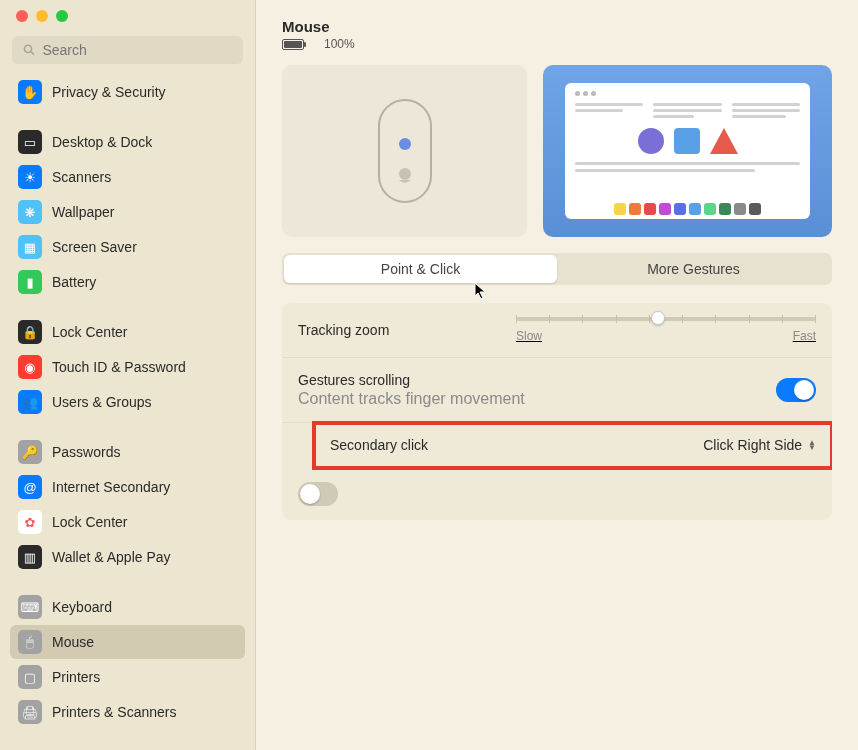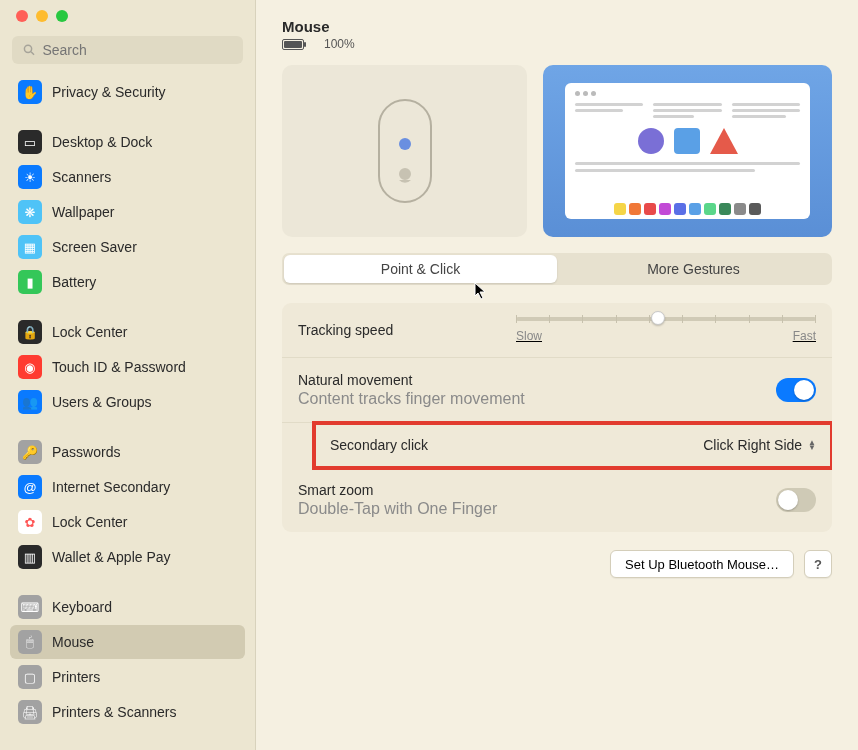--- a/index.html
+++ b/index.html
@@ -249,21 +249,21 @@
 
   <div class="segmented">
     <div class="seg-btn active">Point &amp; Click</div>
     <div class="seg-btn">More Gestures</div>
   </div>
 
   <div class="settings-group">
 
     <div class="setting-row">
       <div class="setting-flex">
-        <span class="setting-label">Tracking speed</span>
+        <span class="setting-label">Tracking zoom</span>
         <div class="slider-wrap">
           <div class="slider-track">
             <div class="slider-ticks">
               <div class="slider-tick"></div>
                 <div class="slider-tick"></div>
                 <div class="slider-tick"></div>
                 <div class="slider-tick"></div>
                 <div class="slider-tick"></div>
                 <div class="slider-tick"></div>
                 <div class="slider-tick"></div>
@@ -277,21 +277,21 @@
             <span>Slow</span>
             <span>Fast</span>
           </div>
         </div>
       </div>
     </div>
 
     <div class="setting-row">
       <div class="setting-flex">
         <div>
-          <div class="setting-label">Natural movement</div>
+          <div class="setting-label">Gestures scrolling</div>
           <div class="setting-sub">Content tracks finger movement</div>
         </div>
         <div class="toggle on">
             <div class="toggle-knob"></div>
           </div>
       </div>
     </div>
 
     <div class="setting-row highlighted">
       <div class="setting-flex">
@@ -301,35 +301,27 @@
           <span class="chevrons">
               <span>▲</span>
               <span>▼</span>
             </span>
         </div>
       </div>
     </div>
 
     <div class="setting-row">
       <div class="setting-flex">
-        <div>
-          <div class="setting-label">Smart zoom</div>
-          <div class="setting-sub">Double-Tap with One Finger</div>
-        </div>
         <div class="toggle off">
             <div class="toggle-knob"></div>
           </div>
       </div>
     </div>
 
   </div>
 
-  <div class="footer-btns">
-    <button class="btn">Set Up Bluetooth Mouse…</button>
-    <button class="btn btn-help">?</button>
-  </div>
 </div>
 
 <div class="cursor-pointer">
   <svg width="14" height="18" viewBox="0 0 14 18">
       <path d="M1 1 L1 14 L4 11 L7 17 L9 16 L6 10 L11 10 Z" fill="#000" stroke="#fff" stroke-width="1"></path>
     </svg>
 </div>
 
 </body></html>

